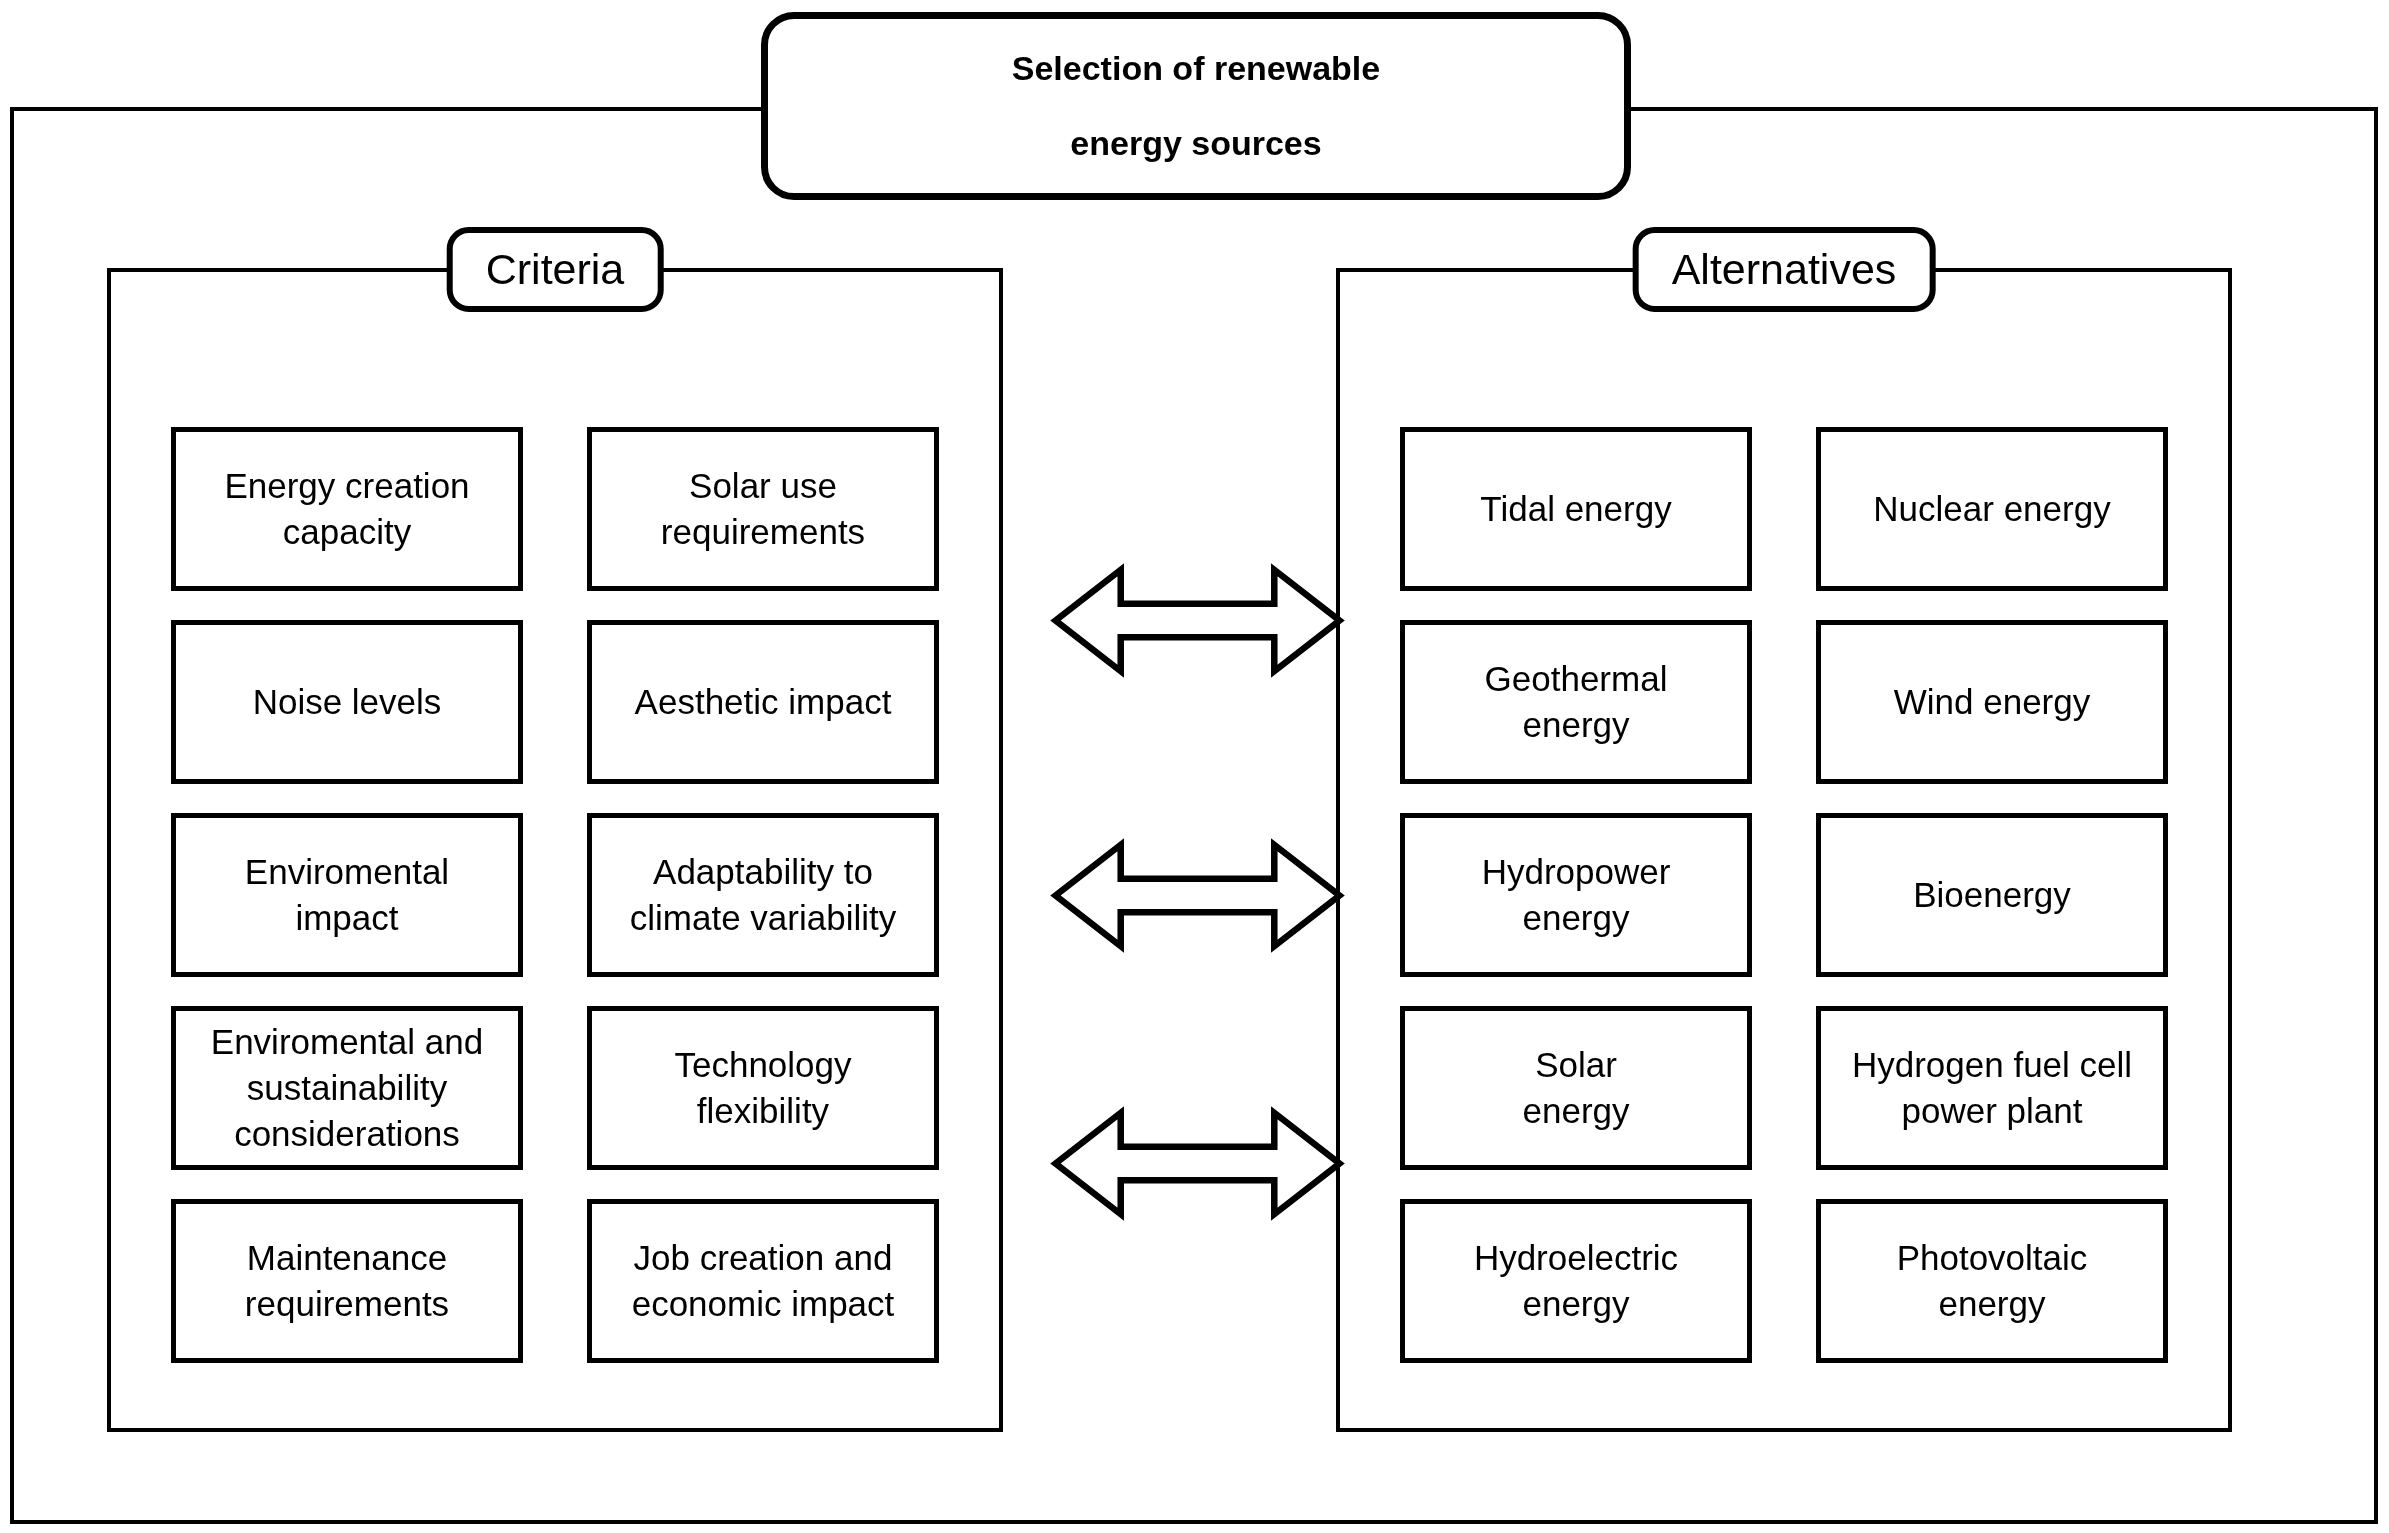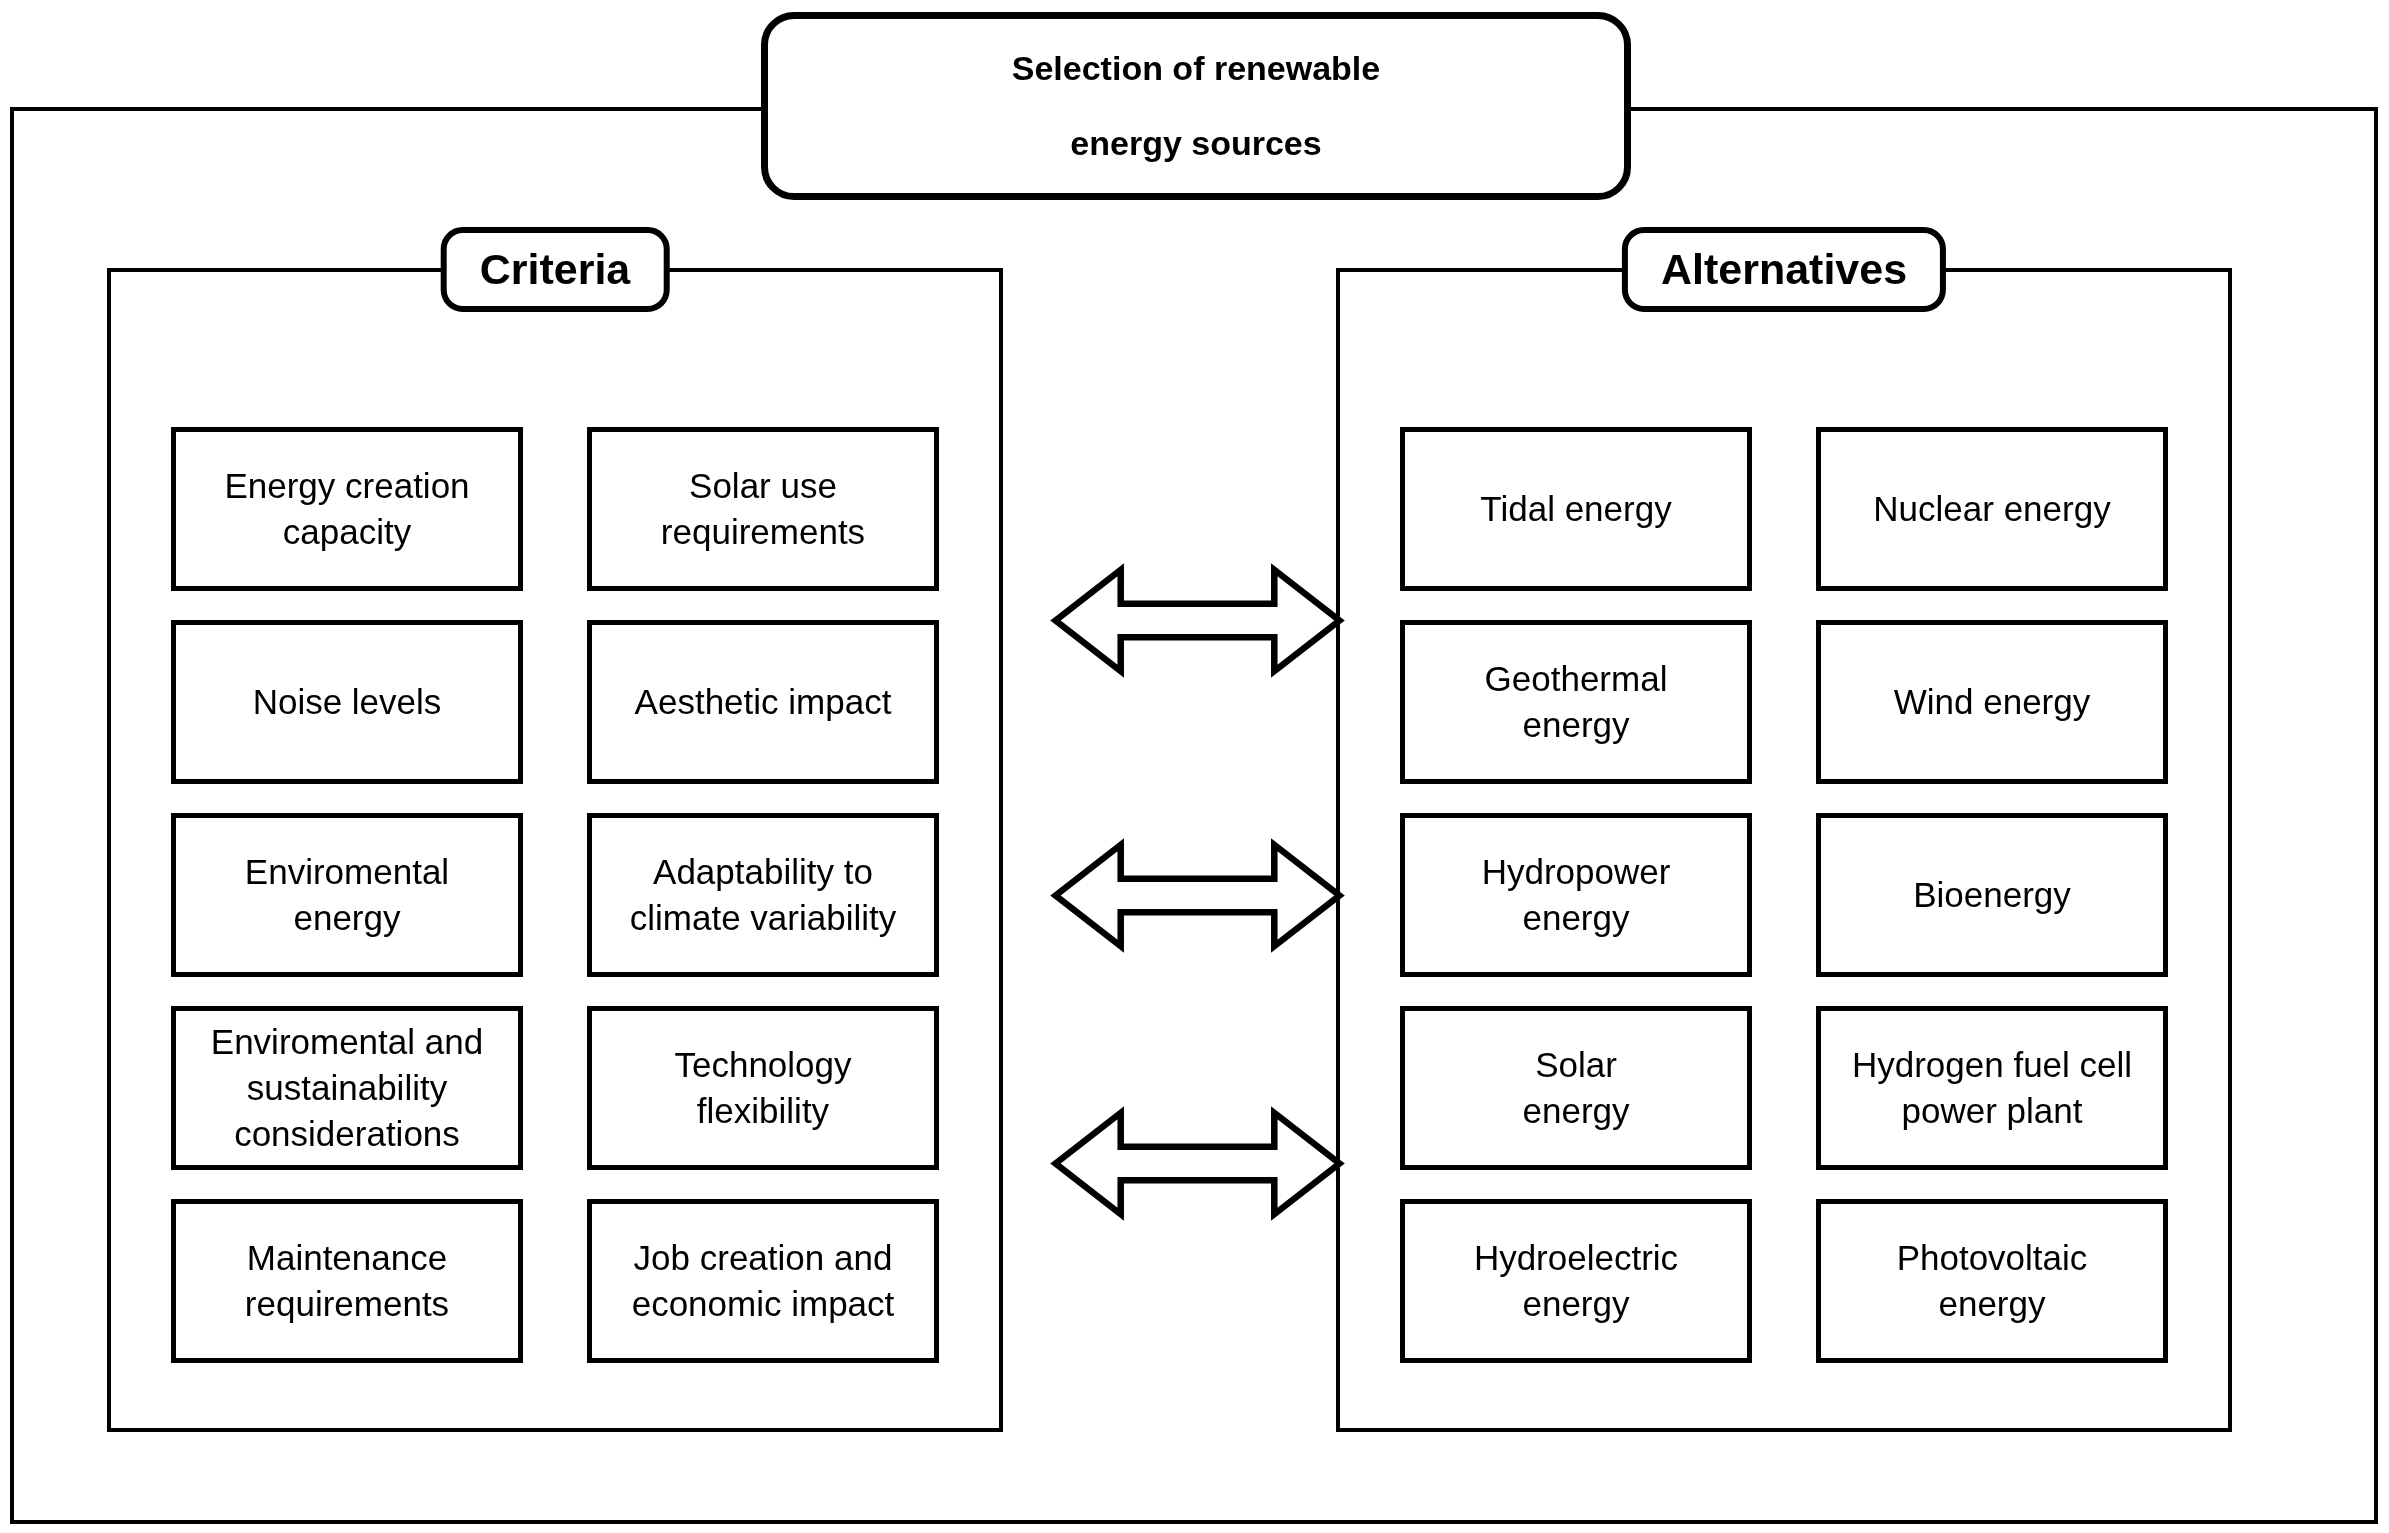--- a/index.html
+++ b/index.html
@@ -64,21 +64,21 @@
     transform: translateX(-50%);
     height: 85px;
     padding: 0 33px;
     border: 6.5px solid #000;
     border-radius: 22px;
     background: #fff;
     box-sizing: border-box;
     display: flex;
     align-items: center;
     justify-content: center;
-    font-weight: bold;
+    font-weight: normal;
     font-size: 43px;
     white-space: nowrap;
     z-index: 2;
   }
   .grid {
     position: absolute;
     left: 0;
     top: 0;
     width: 100%;
     height: 100%;
@@ -131,21 +131,21 @@
       <span>Criteria</span>
     </div>
     <div class="grid">
       <div class="item-box"><span>Energy creation
 capacity</span></div>
       <div class="item-box"><span>Solar use
 requirements</span></div>
       <div class="item-box"><span>Noise levels</span></div>
       <div class="item-box"><span>Aesthetic impact</span></div>
       <div class="item-box"><span>Enviromental
-energy</span></div>
+impact</span></div>
       <div class="item-box"><span>Adaptability to
 climate variability</span></div>
       <div class="item-box"><span>Enviromental and
 sustainability
 considerations</span></div>
       <div class="item-box"><span>Technology
 flexibility</span></div>
       <div class="item-box"><span>Maintenance
 requirements</span></div>
       <div class="item-box"><span>Job creation and

